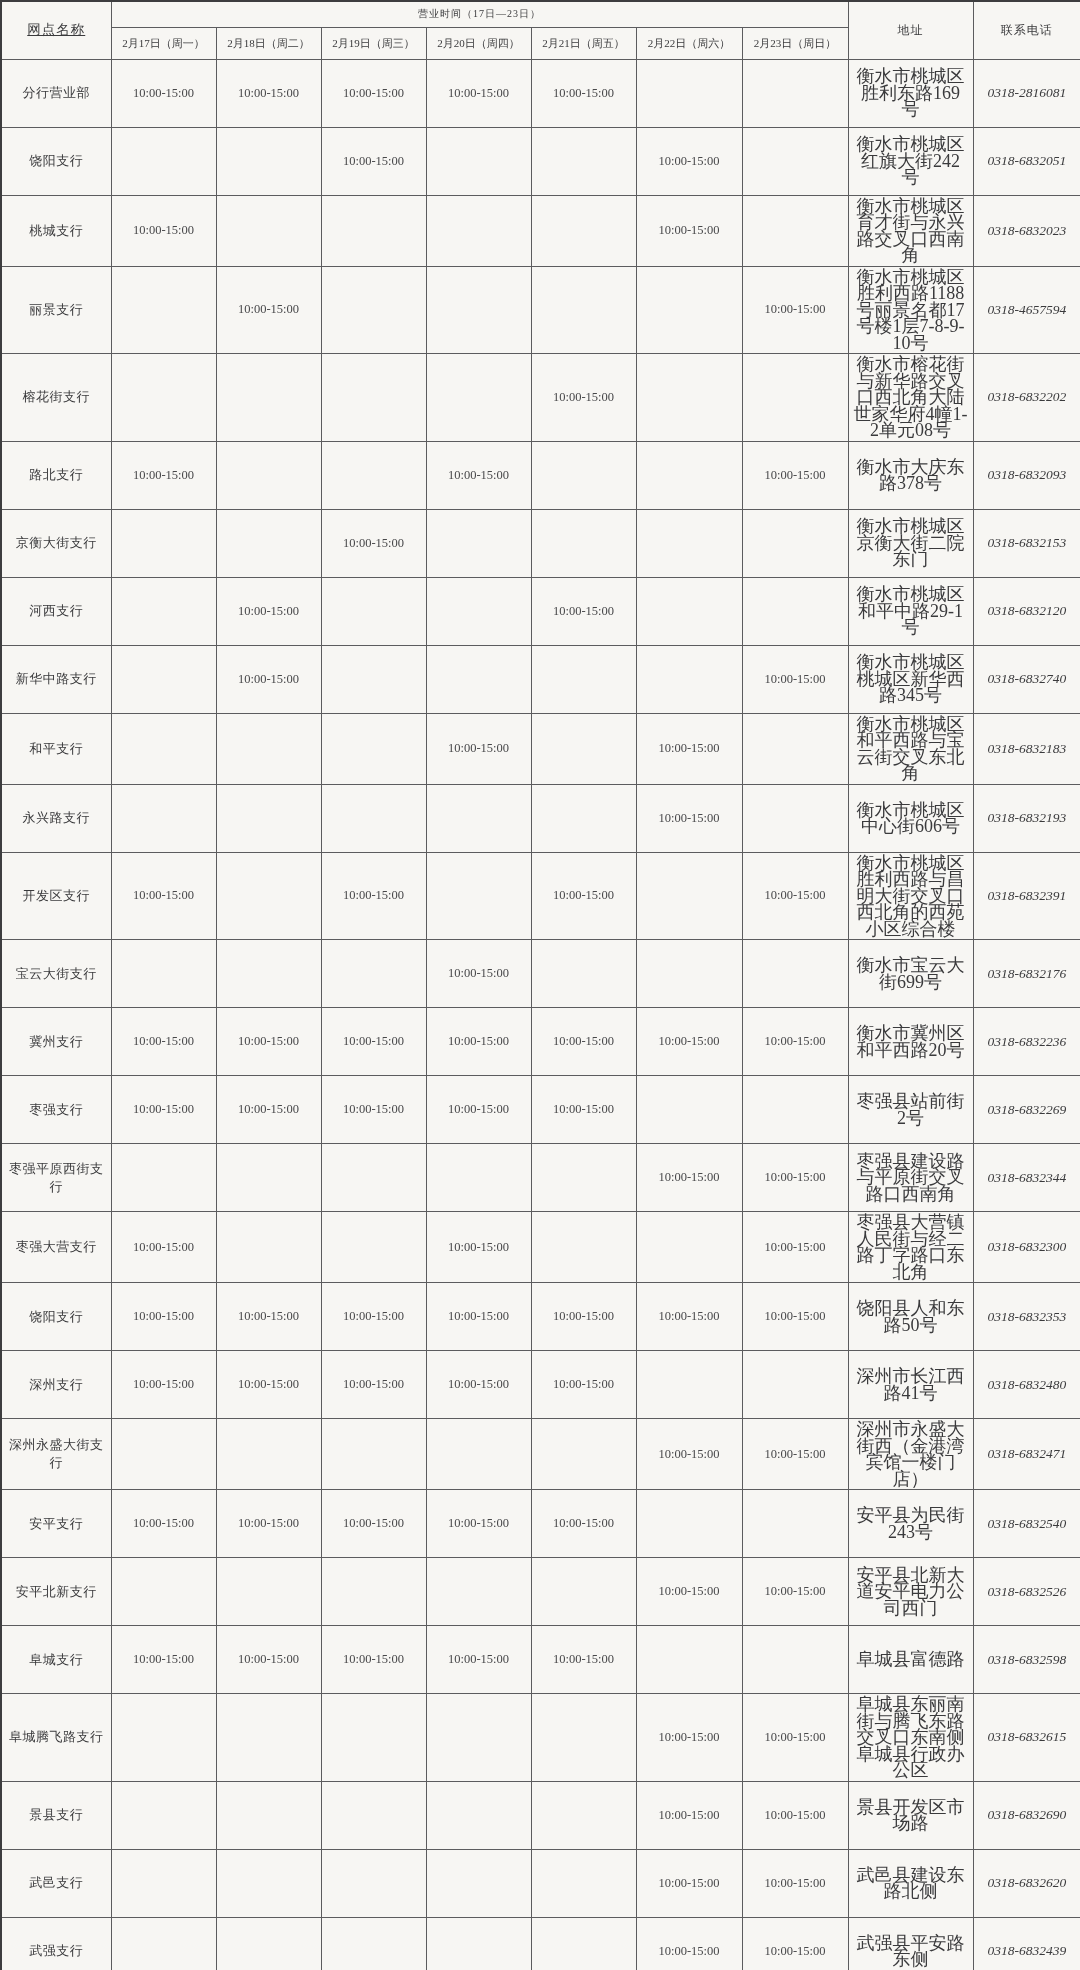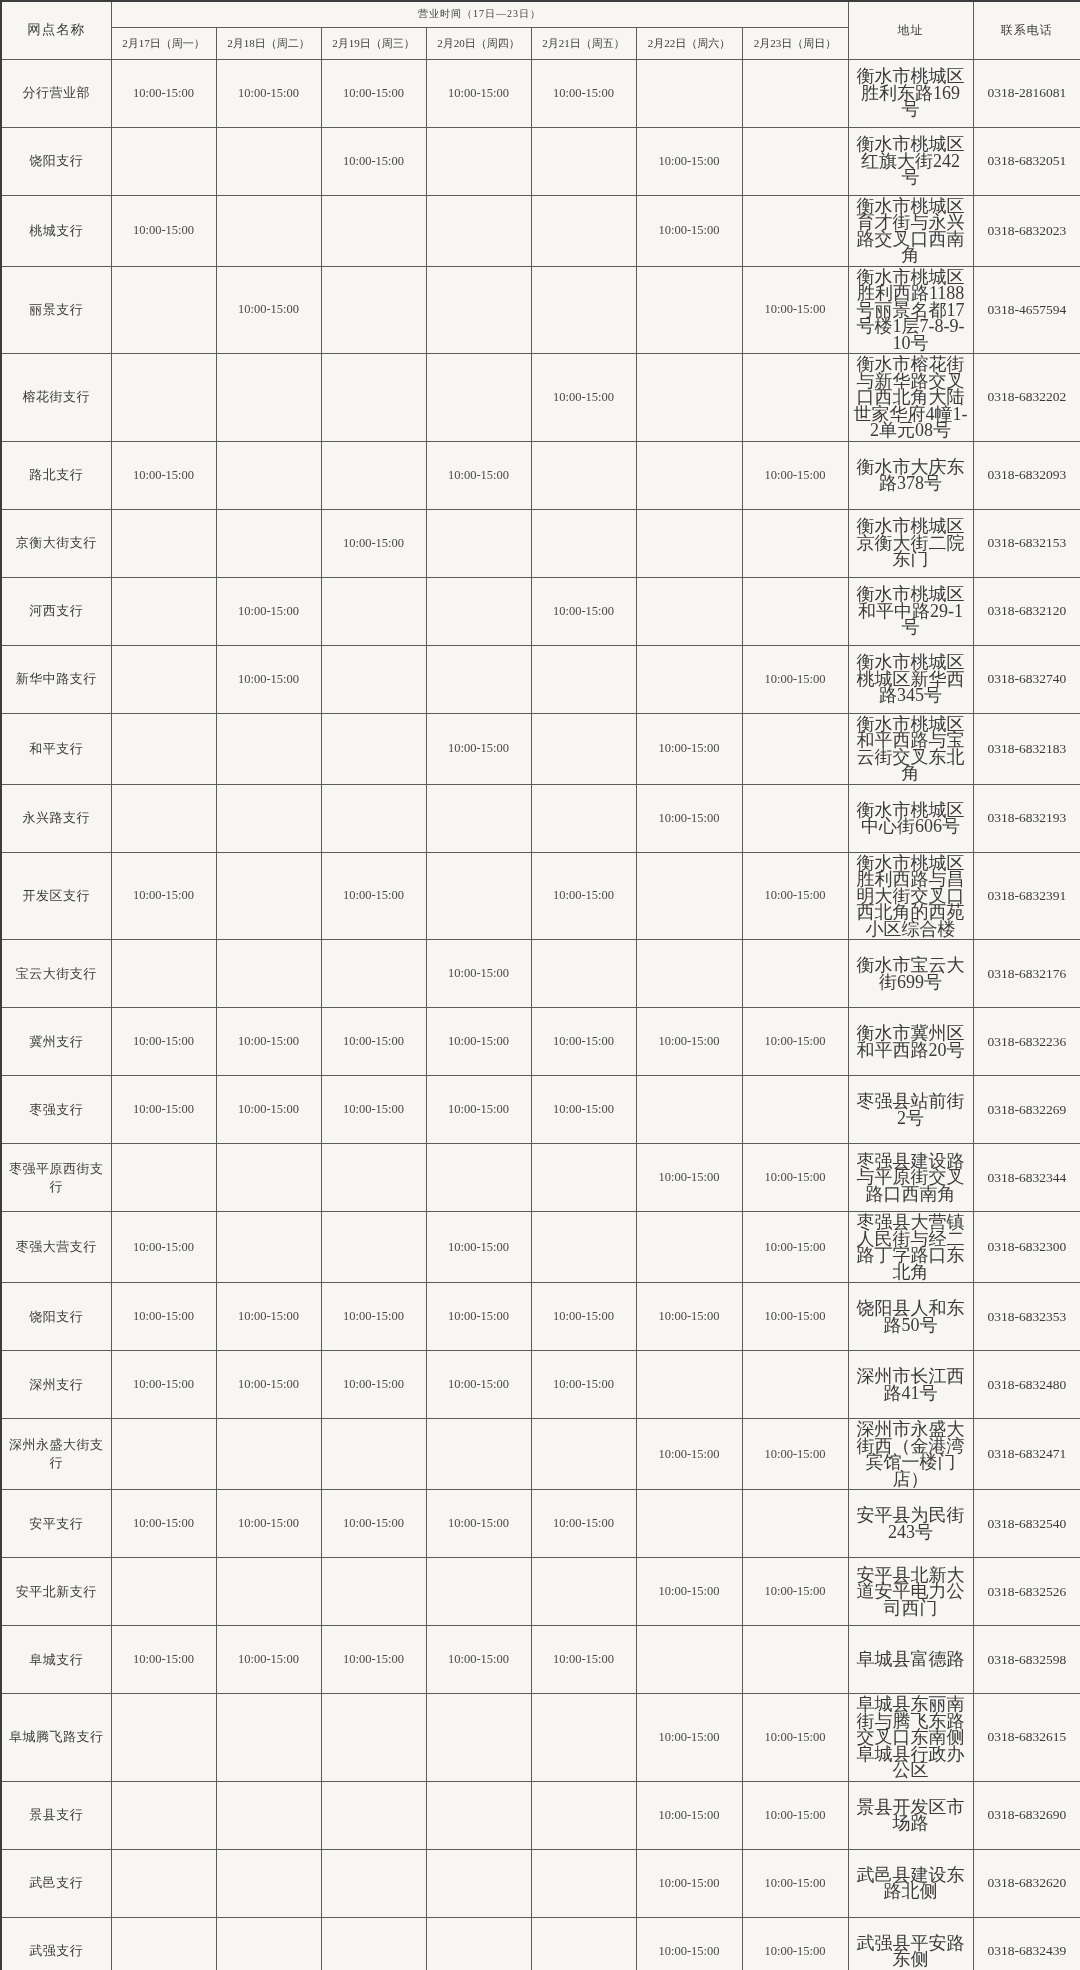--- a/index.html
+++ b/index.html
@@ -28,27 +28,27 @@
     border:1px solid #5c5c5e;
     text-align:center;
     vertical-align:middle;
     font-weight:400;
     padding:2px 4px;
     box-sizing:border-box;
     overflow:hidden;
   }
   .group-th{height:26px;font-size:10px;letter-spacing:1px;margin-top:11px;}
   .day-th{height:32px;font-size:11px;white-space:nowrap;}
-  .name-th{font-size:13.5px;letter-spacing:1px;}
+  .name-th{font-size:13.5px;letter-spacing:1px;text-decoration:underline;}
   .addr-th,.phone-th{font-size:12px;letter-spacing:1px;}
   tbody tr{height:68px;}
   td.name-td{font-size:13px;letter-spacing:0.5px;padding:14px 2px;}
   td.time-td{font-size:12.5px;color:#48484a;white-space:nowrap;}
   td.addr-td{font-size:18px;line-height:16.5px;padding:2px 5px;}
-  td.phone-td{font-size:13.5px;white-space:nowrap;}
+  td.phone-td{font-size:13.5px;white-space:nowrap;font-style:italic;}
 </style>
 </head>
 <body>
 
 <div class="page">
   <table class="branch-table">
     <colgroup>
       <col style="width:110px">
       <col style="width:105px">
         <col style="width:105px">

